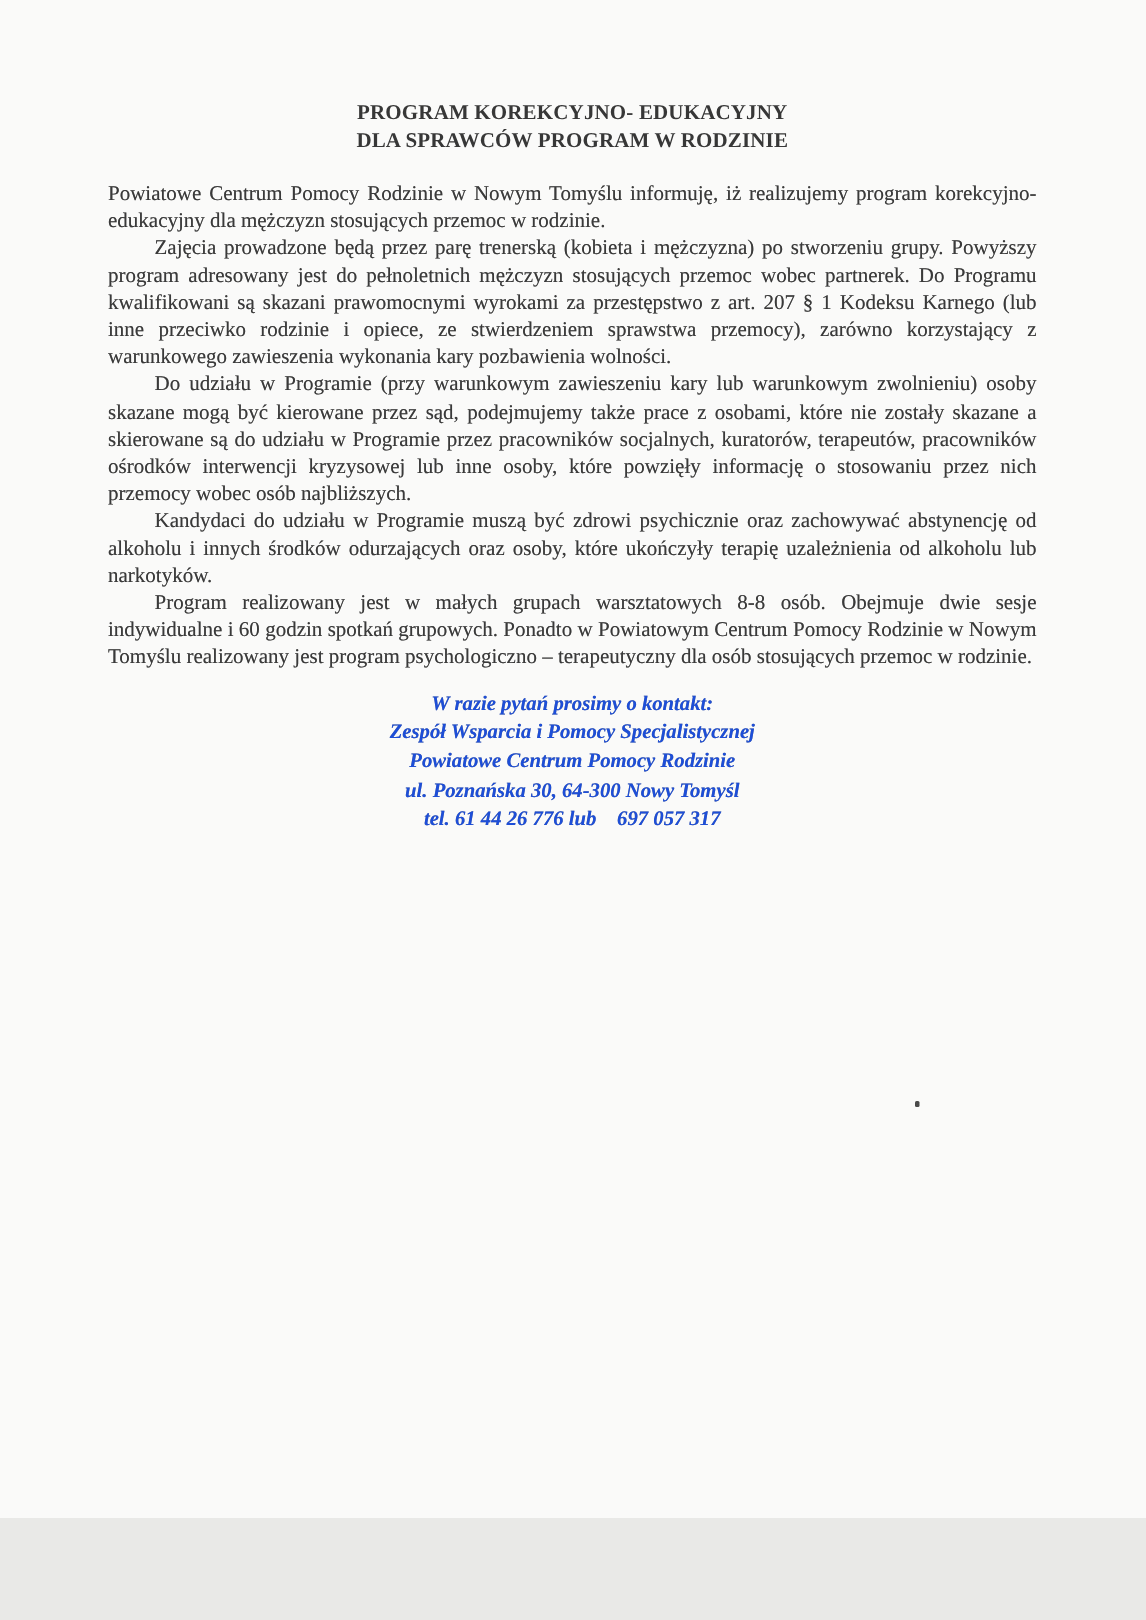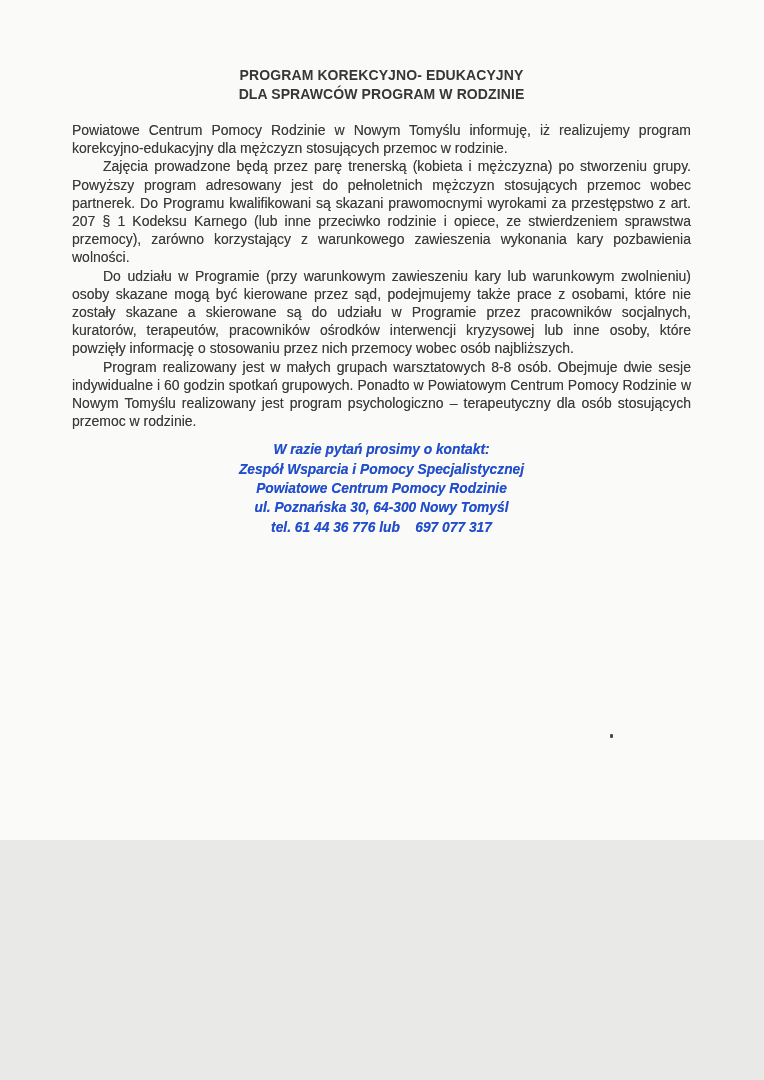--- a/index.html
+++ b/index.html
@@ -1,24 +1,24 @@
 <!DOCTYPE html>
 <html lang="pl"><head>
 <meta charset="utf-8">
 <style>
   * { margin: 0; padding: 0; box-sizing: border-box; }
   html, body { background: #e9e9e7; }
   .page {
     position: relative;
     width: 764px;
-    height: 840px;
+    height: 1012px;
     margin: 0 auto;
     background: #fafaf9;
     overflow: hidden;
-    font-family: Liberation Sans, sans-serif;
+    font-family: Liberation Serif, serif;
     color: #3a3a3a;
   }
   .content {
     position: absolute;
     left: 72px;
     top: 66px;
     width: 619px;
   }
   .doc-title {
     text-align: center;
@@ -66,27 +66,28 @@
 
     <div class="doc-title">
       <div>PROGRAM KOREKCYJNO- EDUKACYJNY</div>
       <div>DLA SPRAWCÓW PROGRAM W RODZINIE</div>
     </div>
 
     <div class="doc-body">
       <p>Powiatowe Centrum Pomocy Rodzinie w Nowym Tomyślu informuję, iż realizujemy program korekcyjno-edukacyjny dla mężczyzn stosujących przemoc w rodzinie.</p>
       <p class="indent">Zajęcia prowadzone będą przez parę trenerską (kobieta i mężczyzna) po stworzeniu grupy. Powyższy program adresowany jest do pełnoletnich mężczyzn stosujących przemoc wobec partnerek. Do Programu kwalifikowani są skazani prawomocnymi wyrokami za przestępstwo z art. 207 § 1 Kodeksu Karnego (lub inne przeciwko rodzinie i opiece, ze stwierdzeniem sprawstwa przemocy), zarówno korzystający z warunkowego zawieszenia wykonania kary pozbawienia wolności.</p>
       <p class="indent">Do udziału w Programie (przy warunkowym zawieszeniu kary lub warunkowym zwolnieniu) osoby skazane mogą być kierowane przez sąd, podejmujemy także prace z osobami, które nie zostały skazane a skierowane są do udziału w Programie przez pracowników socjalnych, kuratorów, terapeutów, pracowników ośrodków interwencji kryzysowej lub inne osoby, które powzięły informację o stosowaniu przez nich przemocy wobec osób najbliższych.</p>
+      <p class="indent">Kandydaci do udziału w Programie muszą być zdrowi psychicznie oraz zachowywać abstynencję od alkoholu i innych środków odurzających oraz osoby, które ukończyły terapię uzależnienia od alkoholu lub narkotyków.</p>
       <p class="indent">Program realizowany jest w małych grupach warsztatowych 8-8 osób. Obejmuje dwie sesje indywidualne i 60 godzin spotkań grupowych. Ponadto w Powiatowym Centrum Pomocy Rodzinie w Nowym Tomyślu realizowany jest program psychologiczno – terapeutyczny dla osób stosujących przemoc w rodzinie.</p>
     </div>
 
     <div class="contact-block">
       <div>W razie pytań prosimy o kontakt:</div>
       <div>Zespół Wsparcia i Pomocy Specjalistycznej</div>
       <div>Powiatowe Centrum Pomocy Rodzinie</div>
       <div>ul. Poznańska 30, 64-300 Nowy Tomyśl</div>
-      <div>tel. 61 44 36 776 lub    697 077 317</div>
+      <div>tel. 61 44 26 776 lub    697 057 317</div>
     </div>
 
   </div>
 
   <div class="speck"></div>
 </div>
 
 </body></html>

